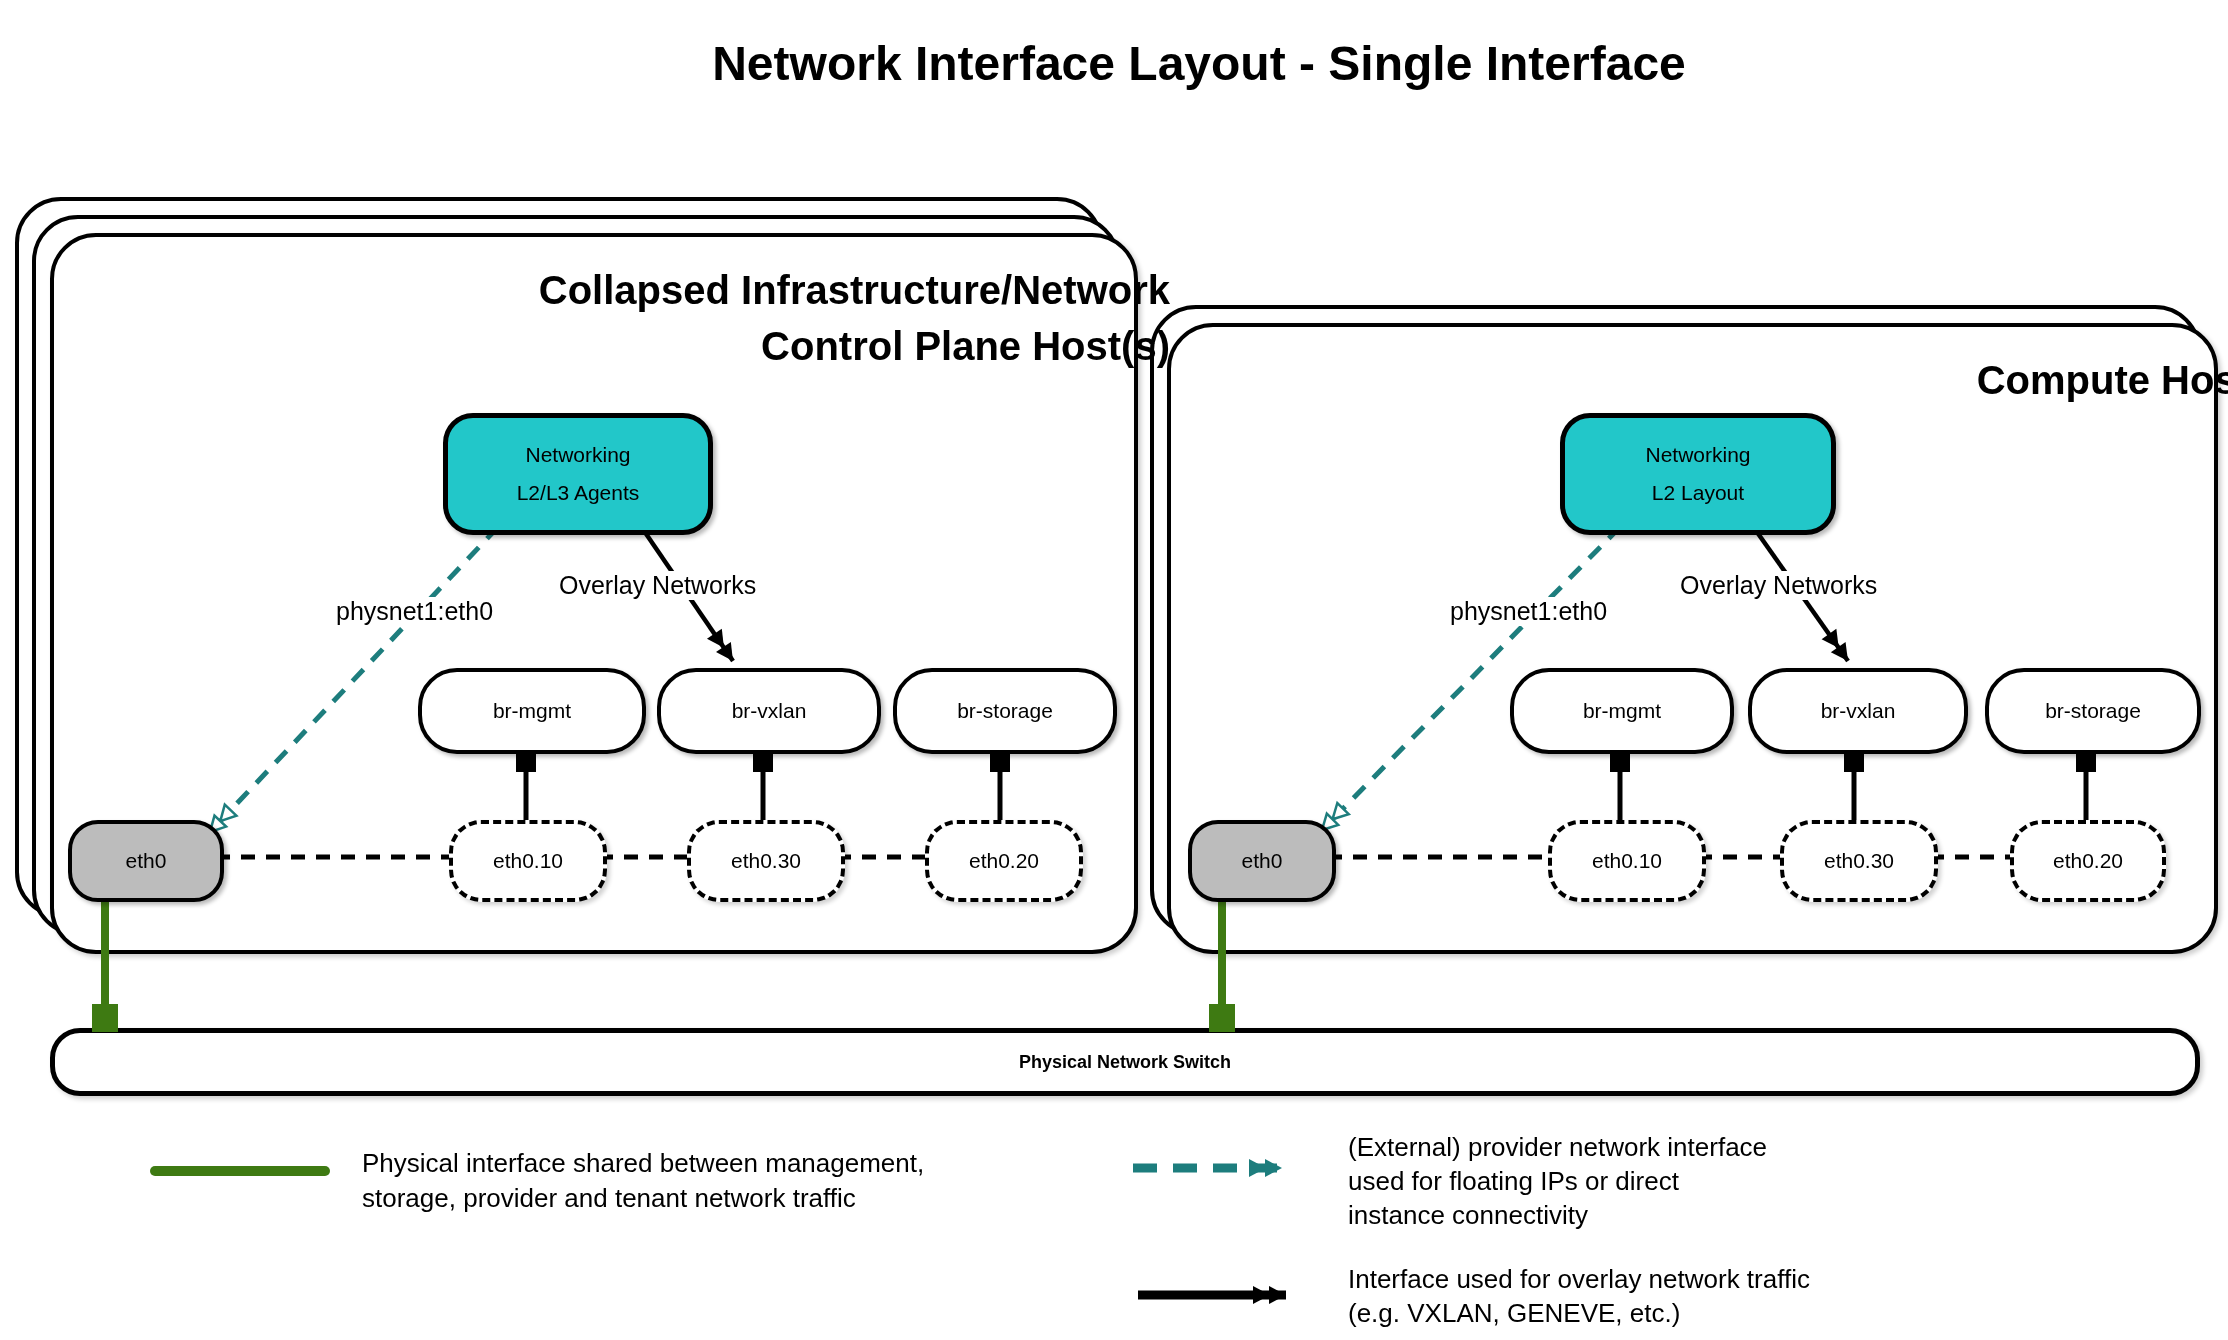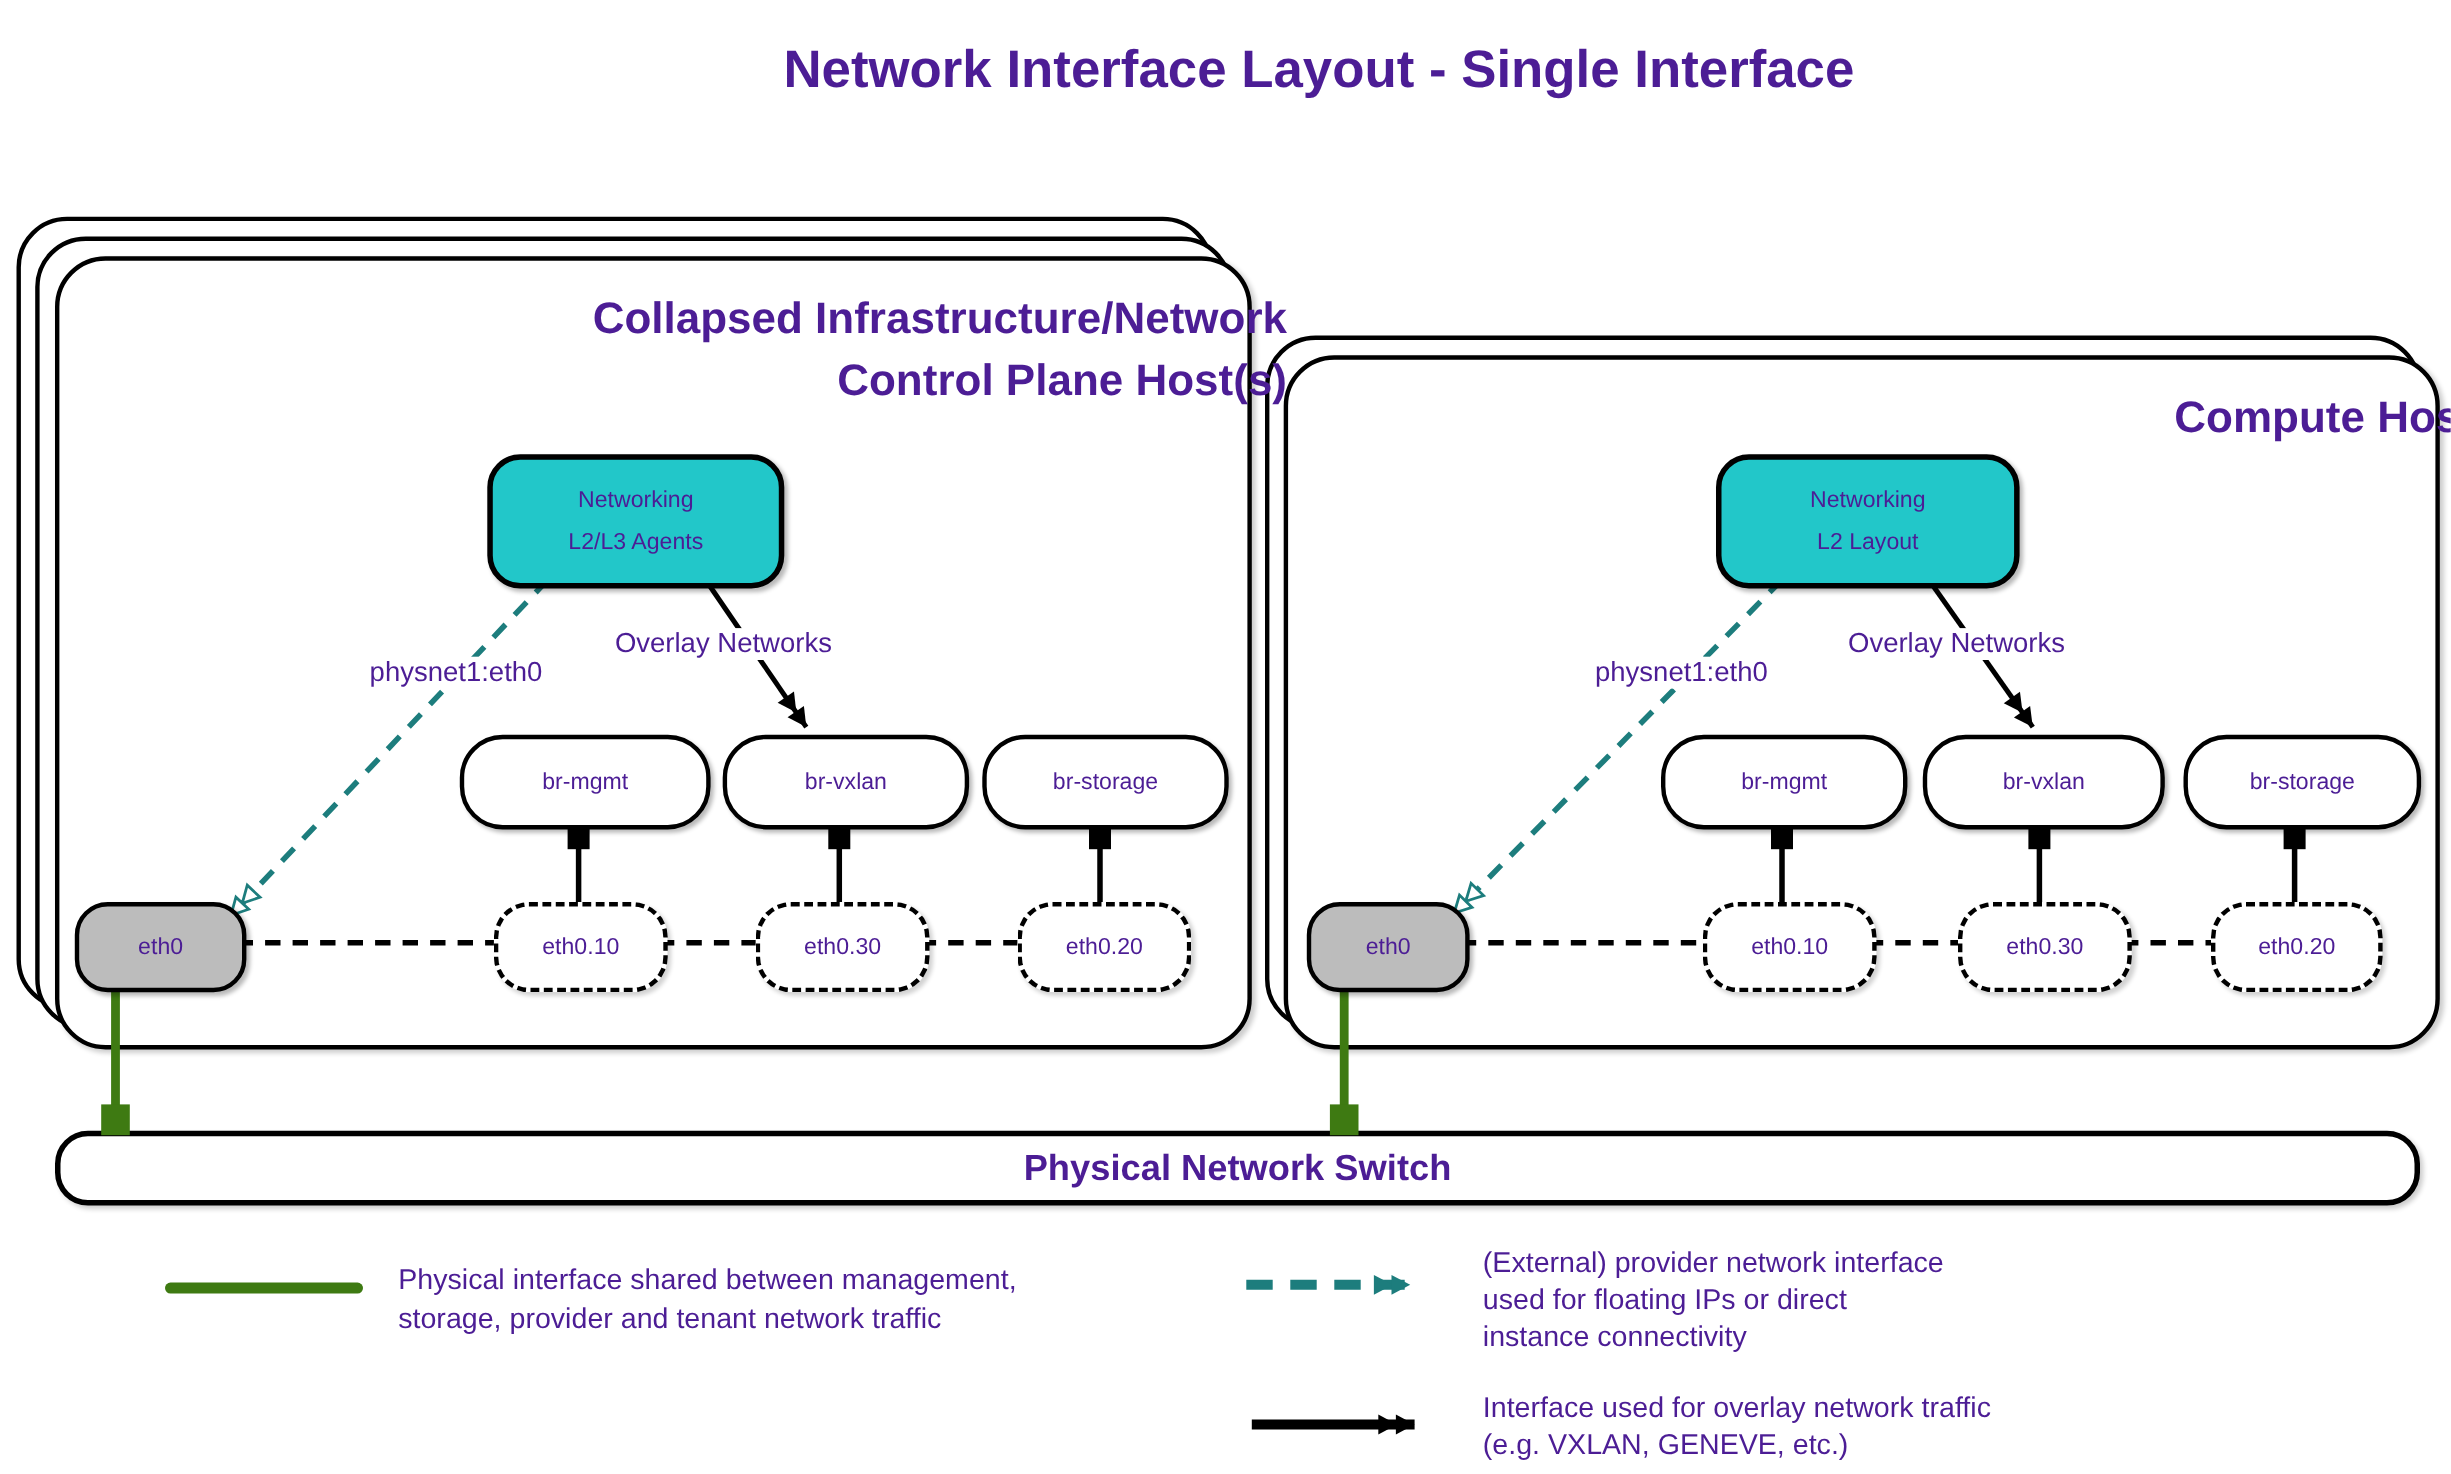--- a/index.html
+++ b/index.html
@@ -1,32 +1,32 @@
 <!DOCTYPE html>
 <html><head>
 <meta charset="utf-8">
 <style>
   html,body{margin:0;padding:0;background:#fff;}
   .stage{position:relative;width:2228px;height:1340px;background:#fff;overflow:hidden;
-         font-family:"Liberation Sans", sans-serif;color:#4c1d95;}
+         font-family:"Liberation Sans", sans-serif;color:#000000;}
   .abs{position:absolute;}
   .page-title{font-size:48px;font-weight:bold;text-align:center;white-space:nowrap;}
   .host-rect{position:absolute;border:4px solid #000;border-radius:46px;background:#fff;}
   .host-front{box-shadow:3px 3px 5px rgba(0,0,0,0.2);}
   .host-title{position:absolute;text-align:right;font-size:40px;font-weight:bold;line-height:56px;z-index:3;padding-left:40px;}
   .node{position:absolute;display:flex;align-items:center;justify-content:center;text-align:center;
         background:#fff;border:4px solid #000;z-index:3;font-size:21px;
         box-shadow:3px 3px 4px rgba(0,0,0,0.28);}
   .agent{background:#22c7c9;border-width:5px;border-radius:30px;line-height:38px;}
   .bridge{border-radius:39px;}
   .vlan{border:4px dashed #000;border-radius:32px;box-shadow:3px 3px 4px rgba(0,0,0,0.18);}
   .phys{background:#bcbcbc;border-radius:30px;}
   .edge-label{position:absolute;font-size:25px;background:#fff;padding:0 3px;white-space:nowrap;z-index:3;}
   .switch{position:absolute;border:5px solid #000;border-radius:30px;background:#fff;z-index:1;
-          display:flex;align-items:center;justify-content:center;font-size:33px;font-weight:bold;
+          display:flex;align-items:center;justify-content:center;font-size:18px;font-weight:bold;
           box-shadow:3px 3px 5px rgba(0,0,0,0.2);}
   .legend-text{position:absolute;font-size:26px;line-height:35px;z-index:3;}
   .legend-text span{display:block;}
   svg.wires{position:absolute;left:0;top:0;z-index:2;}
 </style>
 </head>
 <body>
 
 <div class="stage">
 

